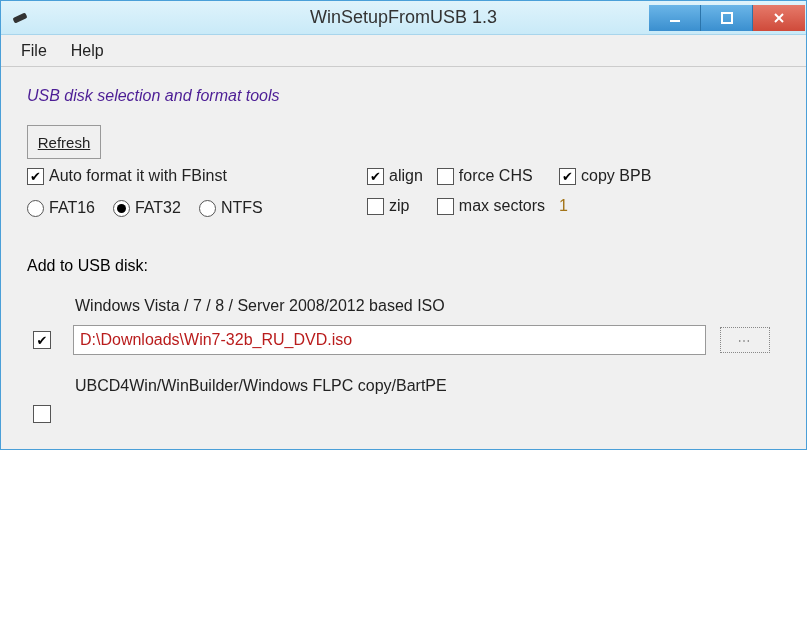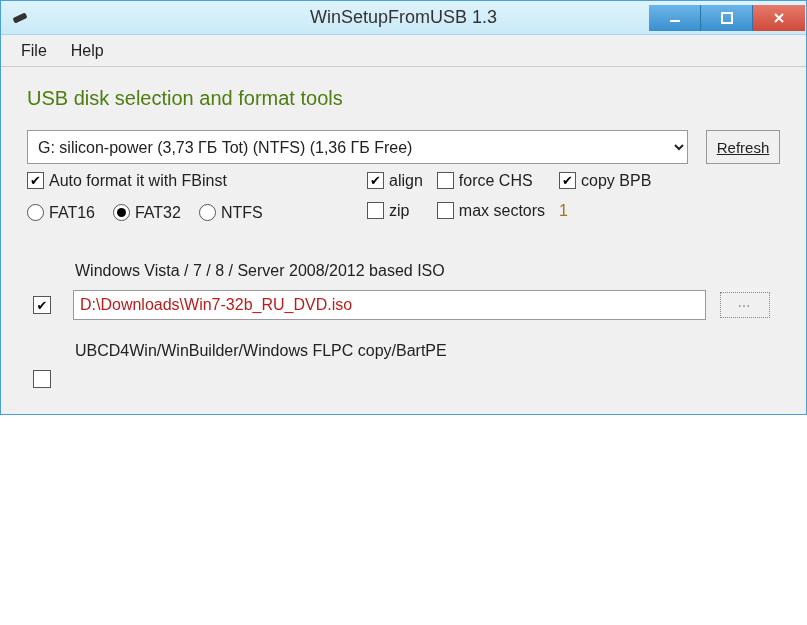--- a/index.html
+++ b/index.html
@@ -78,23 +78,24 @@
       padding: 4px 12px;
       font-size: 16px;
       color: #222;
       cursor: default;
     }
     .content {
       background: #f0f0f0;
       padding: 20px 26px 20px 26px;
     }
     .section-label {
-      font-size: 20px;
+      font-size: 16px;
       margin-bottom: 20px;
-      color: #4d7c0f;
+      color: #4c1d95;
+      font-style: italic;
     }
     .row {
       display: flex;
       align-items: center;
       margin-bottom: 8px;
     }
     .disk-select {
       flex: 1;
       height: 34px;
       border: 1px solid #999;
@@ -112,21 +113,21 @@
       font-size: 15px;
       color: #222;
       display: flex;
       justify-content: center;
       align-items: center;
       cursor: default;
       text-decoration: underline;
     }
     .checkbox, .radio {
       display: inline-flex;
-      align-items: flex-start;
+      align-items: flex-end;
       font-size: 16px;
       color: #222;
       margin-right: 18px;
       cursor: default;
     }
     .cb-box {
       width: 17px;
       height: 17px;
       border: 1px solid #555;
       background: #fff;
@@ -271,23 +272,20 @@
 
   <div class="menubar">
     <div class="menu-item">File</div>
     <div class="menu-item">Help</div>
   </div>
 
   <div class="content">
     <div class="section-label">USB disk selection and format tools</div>
 
     <div class="row">
-      <select class="disk-select">
-        <option>G: silicon-power (3,73 ГБ Tot) (NTFS) (1,36 ГБ Free)</option>
-      </select>
       <div class="refresh-btn">Refresh</div>
     </div>
 
     <div style="display:flex; align-items:flex-start; margin-top:8px">
       <div class="format-left">
         <label class="checkbox">
           <span class="cb-box checked"></span>
           <span>Auto format it with FBinst</span>
         </label>
         <div class="fs-row" style="margin-top:14px">
@@ -325,20 +323,21 @@
         </label>
         <label class="checkbox" style="margin-right:0">
           <span class="cb-box"></span>
           <span>max sectors</span>
         </label>
         <span class="num-val">1</span>
       </div>
     </div>
 
     <div class="add-section">
+      <div class="add-header">Add to USB disk:</div>
 
 
       <div class="entry">
         <div class="entry-label">Windows Vista / 7 / 8 / Server 2008/2012 based ISO</div>
         <div class="entry-row">
           <span class="entry-cb checked"></span>
           <input class="path-input" type="text" value="D:\Downloads\Win7-32b_RU_DVD.iso" style="">
           <div class="browse-btn">
             <span>⋯</span>
           </div>

